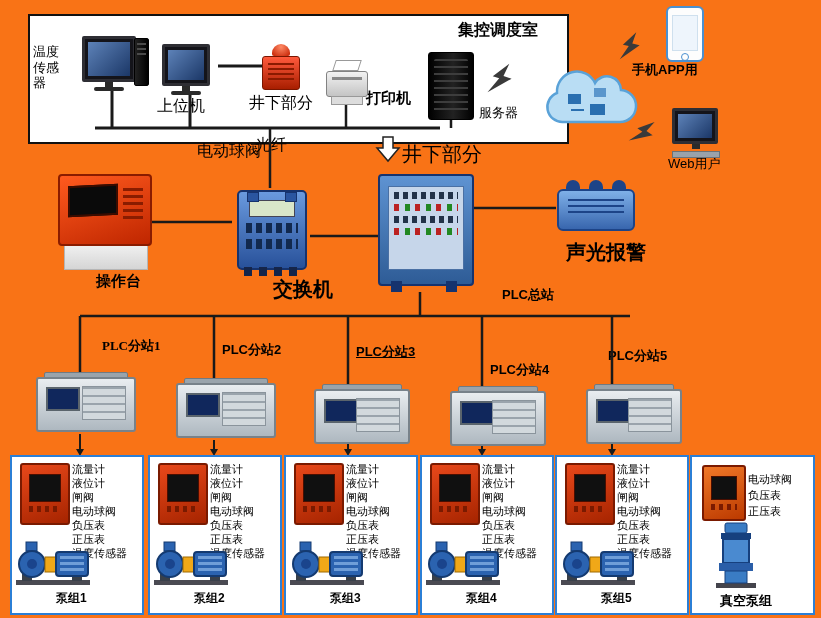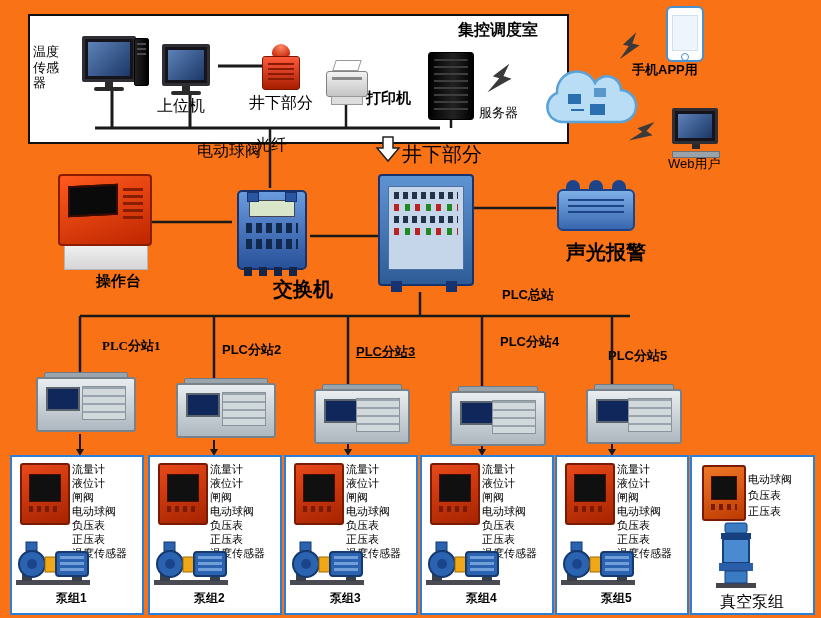--- a/index.html
+++ b/index.html
@@ -100,21 +100,21 @@
   .pump-box{position:absolute;top:455px;width:130px;height:156px;border:2px solid #2b7fd6;background:#fff;z-index:2;}
   .sensors{position:absolute;left:60px;top:5px;font-family:Liberation Serif, serif;}
   .sensors div{font-size:11px;line-height:14px;white-space:nowrap;}
   .pump-label{position:absolute;left:44px;top:133px;font-size:12px;font-weight:bold;white-space:nowrap;}
   .box-kxj{position:absolute;left:8px;top:6px;width:46px;height:58px;}
   .box-pump{position:absolute;left:2px;top:82px;}
   
   .vac-box{position:absolute;left:690px;top:455px;width:121px;height:156px;border:2px solid #2b7fd6;background:#fff;z-index:2;}
   .vac-sensors{position:absolute;left:56px;top:14px;}
   .vac-sensors div{font-size:11px;line-height:16px;white-space:nowrap;}
-  .vac-label{position:absolute;left:28px;top:135px;font-size:16px;font-weight:normal;white-space:nowrap;}
+  .vac-label{position:absolute;left:28px;top:135px;font-size:13px;font-weight:bold;white-space:nowrap;}
 </style>
 </head>
 <body>
 
 <div class="stage">
 
   <svg class="wires" width="821" height="618">
     <g stroke="#1a1a1a" fill="none">
       <line x1="95" y1="128" x2="440" y2="128" stroke-width="3"></line>
       <line x1="112" y1="90" x2="112" y2="128" stroke-width="3"></line>
@@ -267,21 +267,21 @@
         <span class="dome2"></span>
         <span class="dome2"></span>
       </div>
     <div class="mbody"></div>
   </div>
   <div class="lbl b s14" style="left:566px;top:240px;">声光报警</div>
 
   <div class="lbl b s13" style="left:102px;top:338px;font-family:Liberation Serif, serif;">PLC分站1</div>
   <div class="lbl b s13" style="left:222px;top:342px;">PLC分站2</div>
   <div class="lbl b s13" style="left:356px;top:344px;text-decoration:underline;">PLC分站3</div>
-  <div class="lbl b s13" style="left:490px;top:334px;margin-left:10px;">PLC分站4</div>
+  <div class="lbl b s13" style="left:490px;top:362px;">PLC分站4</div>
   <div class="lbl b s13" style="left:608px;top:348px;">PLC分站5</div>
 
   <div class="dev dev-cab" style="left:34px;top:372px;width:104px;">
     <div class="cab-top"></div>
       <div class="cab-face">
         <div class="cab-scr"></div>
         <div class="cab-panel"></div>
       </div>
     </div>
   <div class="dev dev-cab" style="left:174px;top:378px;width:104px;">

